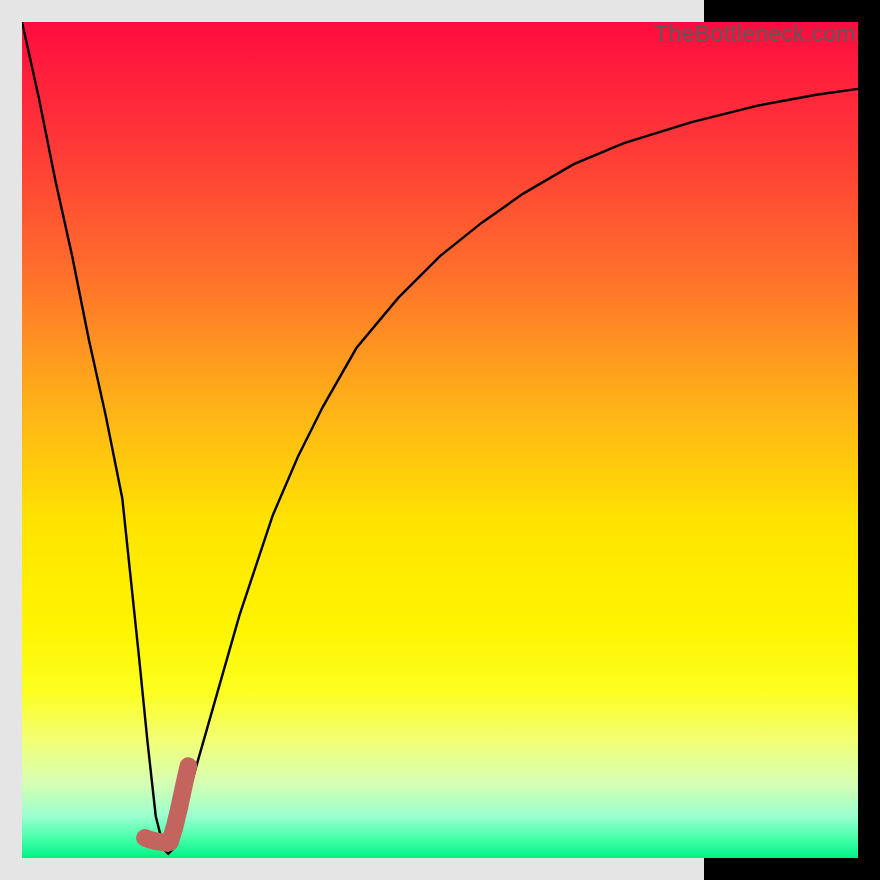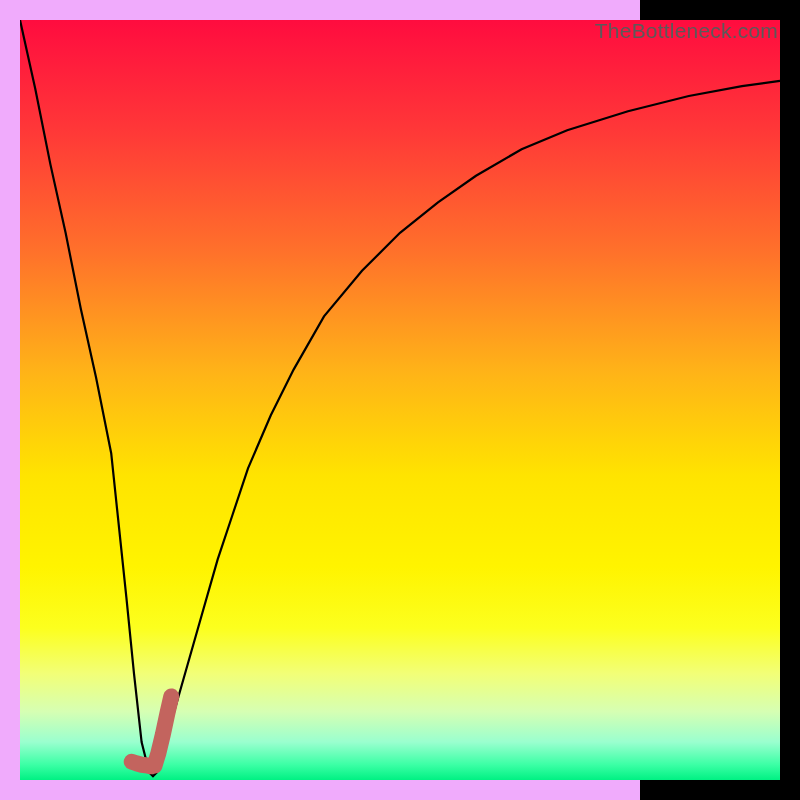--- a/index.html
+++ b/index.html
@@ -8,21 +8,21 @@
     width: 800px;
     height: 800px;
     overflow: hidden;
     background: #000;
     font-family: Arial, Helvetica, sans-serif;
   }
   .frame {
     position: relative;
     width: 640px;
     height: 800px;
-    background: #f0abfc;
+    background: #e5e5e5;
   }
   .plot-area {
     position: absolute;
     left: 20px;
     top: 20px;
     width: 760px;
     height: 760px;
     overflow: hidden;
   }
   .gradient {

